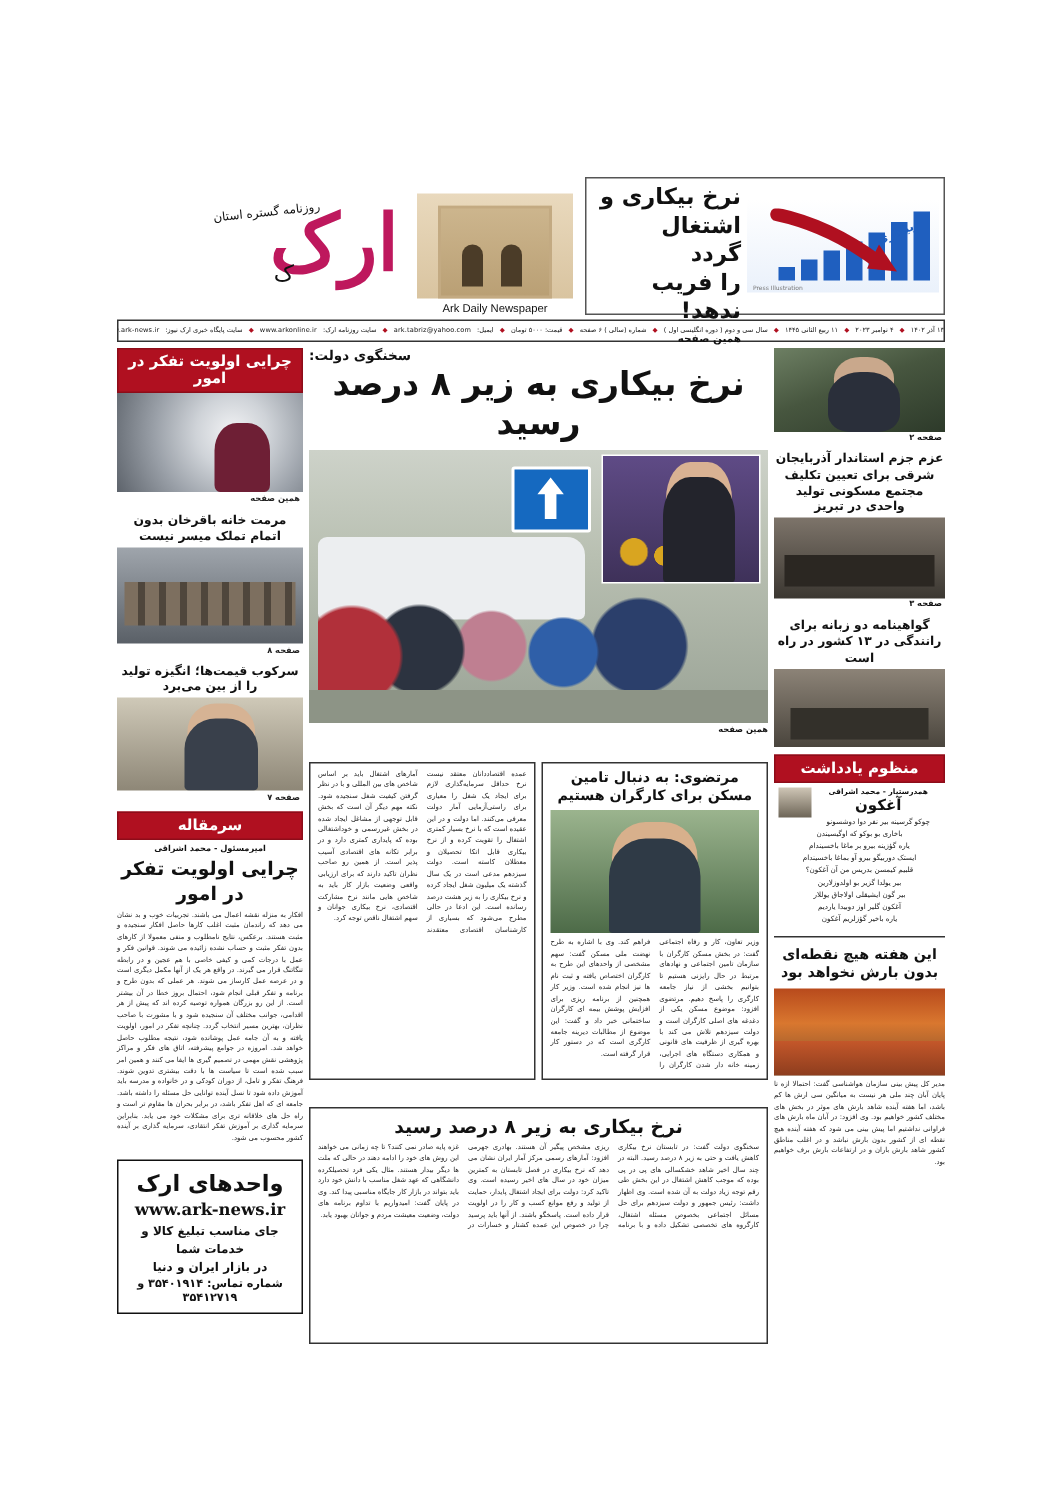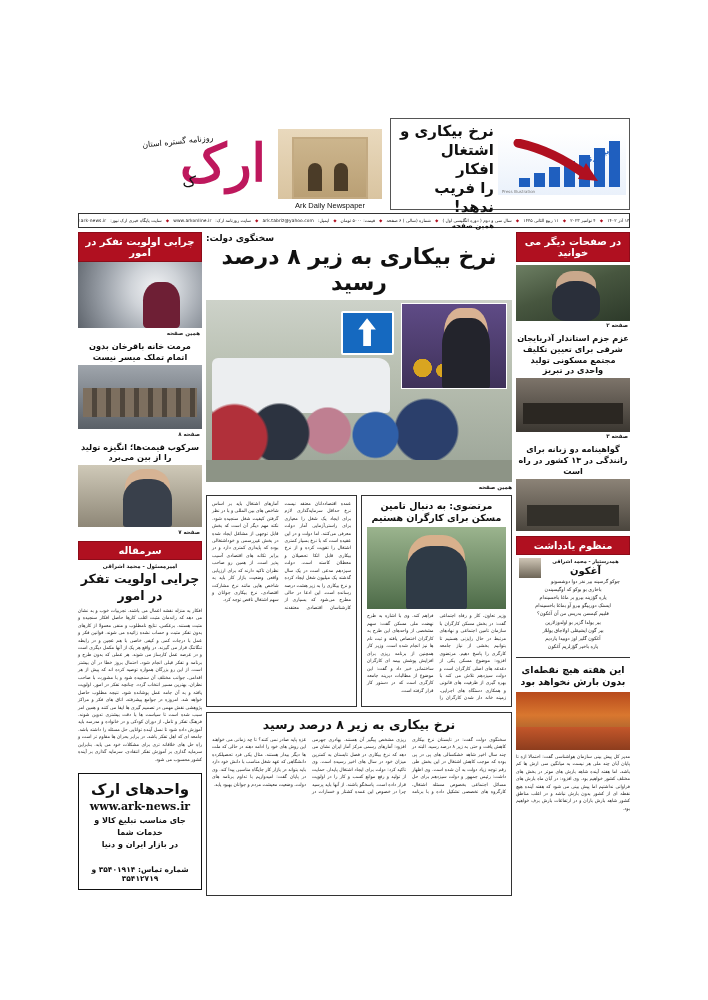--- a/index.html
+++ b/index.html
@@ -71,21 +71,21 @@
     border:1px solid #333;margin-top:3px;height:13px;
     display:flex;align-items:center;justify-content:center;
     font-size:4.4px;letter-spacing:.1px;color:#111;white-space:nowrap;overflow:hidden;
   }
   .infobar span{margin:0 2px;}
   .infobar .sep{color:#b01020;font-weight:700;}
 
   
   .body-grid{display:flex;flex-direction:row-reverse;gap:4px;margin-top:4px;height:664px;}
   .col-right{width:124px;display:flex;flex-direction:column;gap:3px;}
-  .col-mid{flex:1;display:flex;flex-direction:column;gap:3px;}
+  .col-mid{flex:1;display:flex;flex-direction:column;gap:16px;}
   .col-left{width:114px;display:flex;flex-direction:column;gap:3px;}
 
   .redbar{
     background:#b01020;color:#fff;text-align:center;font-weight:700;
     font-size:10px;padding:3px 0;letter-spacing:.2px;
     border:1px solid #8d0c19;
   }
 
   .thumb{width:100%;background:#b9b9b9;display:block;}
   .tcap{font-size:5.5px;font-weight:700;text-align:right;margin:2px 2px 0 0;color:#222;}
@@ -150,21 +150,21 @@
   .poem{font-size:4.8px;line-height:1.7;text-align:center;color:#1a1a1a;}
   .poem div{white-space:nowrap;}
   .poem-title{font-size:10px;font-weight:700;text-align:center;margin:1px 0 2px;}
   .poem-author{font-size:5px;font-weight:700;text-align:center;margin-bottom:1px;}
   .poet-ava{width:22px;height:20px;background:linear-gradient(#cfc6b6,#6d6557);float:left;margin:0 0 2px 3px;}
 
   .adbox{border:1.5px solid #111;padding:6px 4px;text-align:center;margin-top:4px;}
   .ad-title{font-size:15px;font-weight:700;letter-spacing:-.3px;}
   .ad-url{font-family:"DejaVu Serif","Liberation Serif",serif;font-size:11px;font-weight:700;margin:2px 0;}
   .ad-l{font-size:8px;font-weight:700;line-height:1.5;}
-  .ad-tel{font-size:7.5px;font-weight:700;margin-top:14px;}
+  .ad-tel{font-size:7.5px;font-weight:700;margin-top:0;}
 
   .sep-h{height:1px;background:#333;margin:3px 0;}
   .small-pg{font-size:5.5px;font-weight:700;text-align:right;margin:1px 2px 0 0;}
 </style>
 </head>
 <body>
 
 <div class="page">
   <div class="sheet">
 
@@ -177,21 +177,21 @@
       </div>
 
       <div class="monument">
         <div class="pic"></div>
         <div class="cap">Ark Daily Newspaper</div>
       </div>
 
       <div class="promo">
         <div class="promo-text">
           <div class="l1">نرخ بیکاری و اشتغال</div>
-          <div class="l2">افکار</div>
+          <div class="l2">گردد</div>
           <div class="l3">را فریب ندهد!</div>
           <div class="pg">همین صفحه</div>
         </div>
         <div class="promo-chart">
           <div class="bar" style="right:6px;width:11px;height:46px;"></div>
           <div class="bar" style="right:21px;width:11px;height:39px;"></div>
           <div class="bar" style="right:36px;width:11px;height:32px;"></div>
           <div class="bar" style="right:51px;width:11px;height:26px;"></div>
           <div class="bar" style="right:66px;width:11px;height:20px;"></div>
           <div class="bar" style="right:81px;width:11px;height:14px;"></div>
@@ -302,21 +302,20 @@
         <div class="artbox" style="margin-top:2px;flex:1">
           <div class="arthead big">نرخ بیکاری به زیر ۸ درصد رسید</div>
           <div class="cols3">
             <p class="para">سخنگوی دولت گفت: در تابستان نرخ بیکاری کاهش یافت و حتی به زیر ۸ درصد رسید. البته در چند سال اخیر شاهد خشکسالی های پی در پی بوده که موجب کاهش اشتغال در این بخش طی رقم توجه زیاد دولت به آن شده است. وی اظهار داشت: رئیس جمهور و دولت سیزدهم برای حل مسائل اجتماعی بخصوص مسئله اشتغال، کارگروه های تخصصی تشکیل داده و با برنامه ریزی مشخص پیگیر آن هستند. بهادری جهرمی افزود: آمارهای رسمی مرکز آمار ایران نشان می دهد که نرخ بیکاری در فصل تابستان به کمترین میزان خود در سال های اخیر رسیده است. وی تاکید کرد: دولت برای ایجاد اشتغال پایدار، حمایت از تولید و رفع موانع کسب و کار را در اولویت قرار داده است. پاسخگو باشند. از آنها باید پرسید چرا در خصوص این عمده کشتار و خسارات در غزه پایه صادر نمی کنند؟ تا چه زمانی می خواهند این روش های خود را ادامه دهند در حالی که ملت ها دیگر بیدار هستند. مثال یکی فرد تحصیلکرده دانشگاهی که عهد شغل مناسب با دانش خود دارد باید بتواند در بازار کار جایگاه مناسبی پیدا کند. وی در پایان گفت: امیدواریم با تداوم برنامه های دولت، وضعیت معیشت مردم و جوانان بهبود یابد.</p>
           </div>
         </div>
       </div>
 
       <div class="col-left">
 
-        <div class="redbar">در صفحات دیگر می خوانید</div>
 
         <div>
           <div class="thumb ph ph-diplomat" style="height:56px"></div>
           <div class="small-pg">صفحه ۲</div>
         </div>
 
         <div>
           <div class="tlead">عزم جزم استاندار آذربایجان شرقی برای تعیین تکلیف مجتمع مسکونی تولید واحدی در تبریز</div>
           <div class="thumb ph ph-meeting" style="height:54px"></div>
           <div class="small-pg">صفحه ۳</div>

